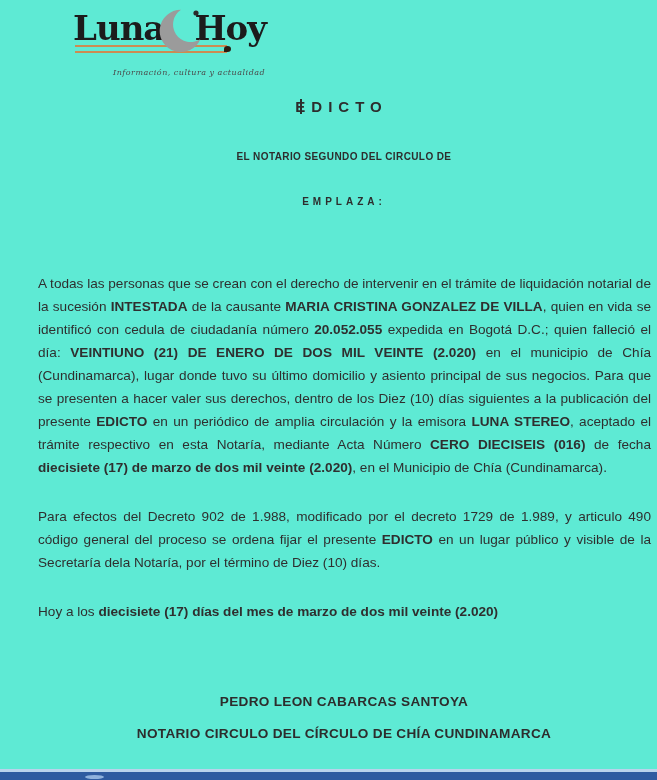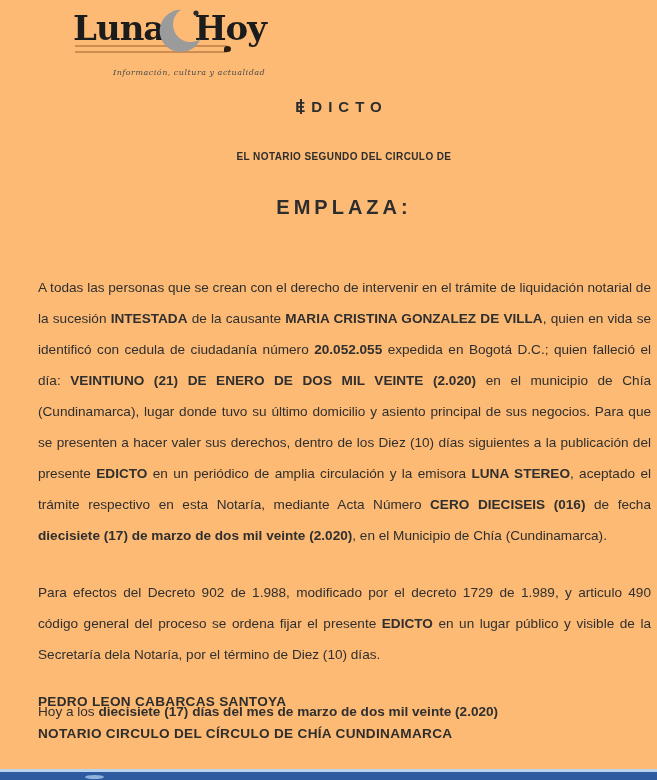--- a/index.html
+++ b/index.html
@@ -6,21 +6,21 @@
   html, body {
     margin: 0; padding: 0;
     width: 657px; height: 780px;
     background: #ffffff;
     font-family: "Liberation Sans", sans-serif;
     overflow: hidden;
   }
   .page {
     position: relative;
     width: 657px; height: 780px;
-    background: #fdba74;
+    background: #5eead4;
   }
 
   
   .logo {
     position: absolute; left: 73px; top: 6px;
     width: 185px; height: 62px;
   }
   .logo-row {
     position: relative;
     display: flex; align-items: flex-start;
@@ -86,41 +86,42 @@
     background: #2d2d2d;
     vertical-align: -2px;
     margin-right: -7px;
   }
   .h-notario {
     font-size: 10px; font-weight: bold;
     letter-spacing: 0.4px;
     line-height: 30px;
   }
   .h-emplaza {
-    font-size: 20px; font-weight: bold;
+    font-size: 10px; font-weight: bold;
     letter-spacing: 4px;
     margin-top: 24px;
   }
 
   
   .body-text {
     position: absolute; left: 38px; top: 272px;
     width: 613px;
     color: #2f2f2f;
     font-size: 13.6px;
-    line-height: 31px;
+    line-height: 23px;
     text-align: justify;
   }
   .body-text p { margin: 0 0 26px 0; }
   .body-text p:last-child { margin-bottom: 12px; }
 
   
   .signature {
     position: absolute; left: 38px; top: 694px;
     width: 612px;
+    text-align: center;
     color: #2d2d2d;
     font-weight: bold;
     font-size: 13.6px;
   }
   .signature .sig-name { margin-bottom: 17px; letter-spacing: 0.3px; }
   .signature .sig-title { letter-spacing: 0.3px; }
 
   
   .bottom-bar {
     position: absolute; left: 0; bottom: 0;

